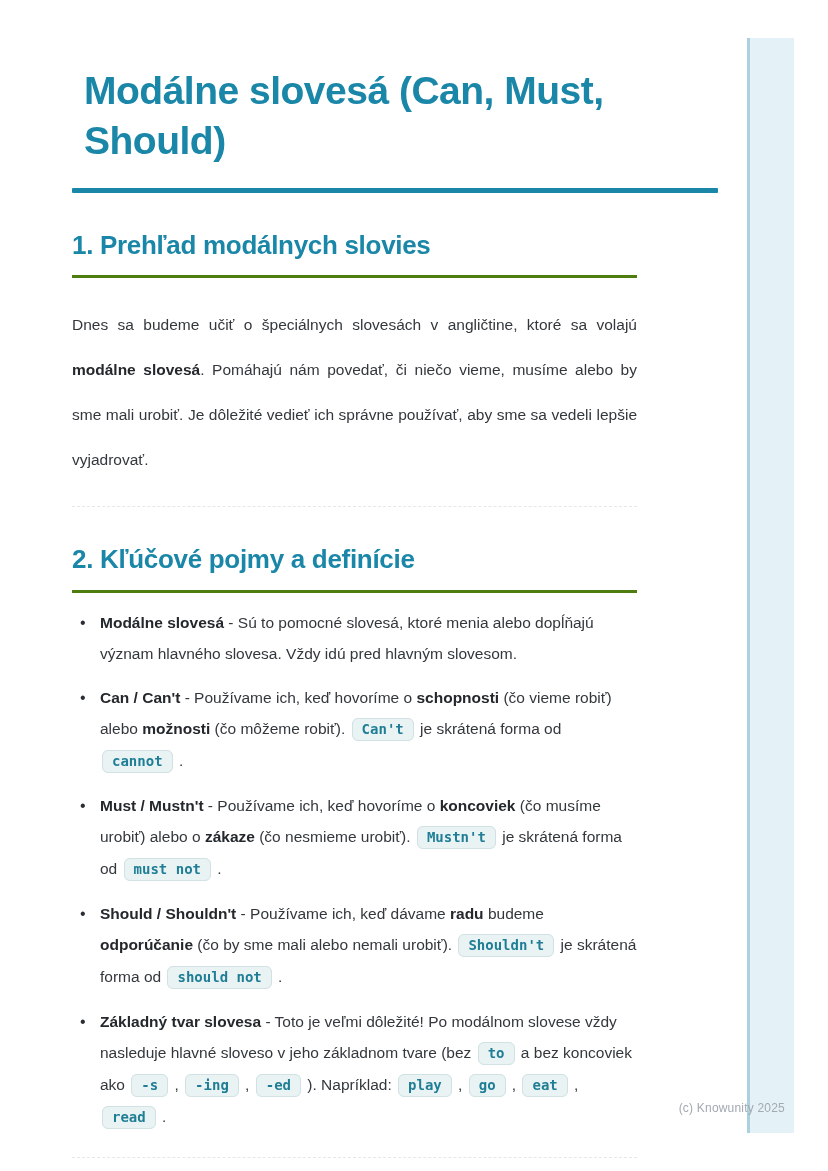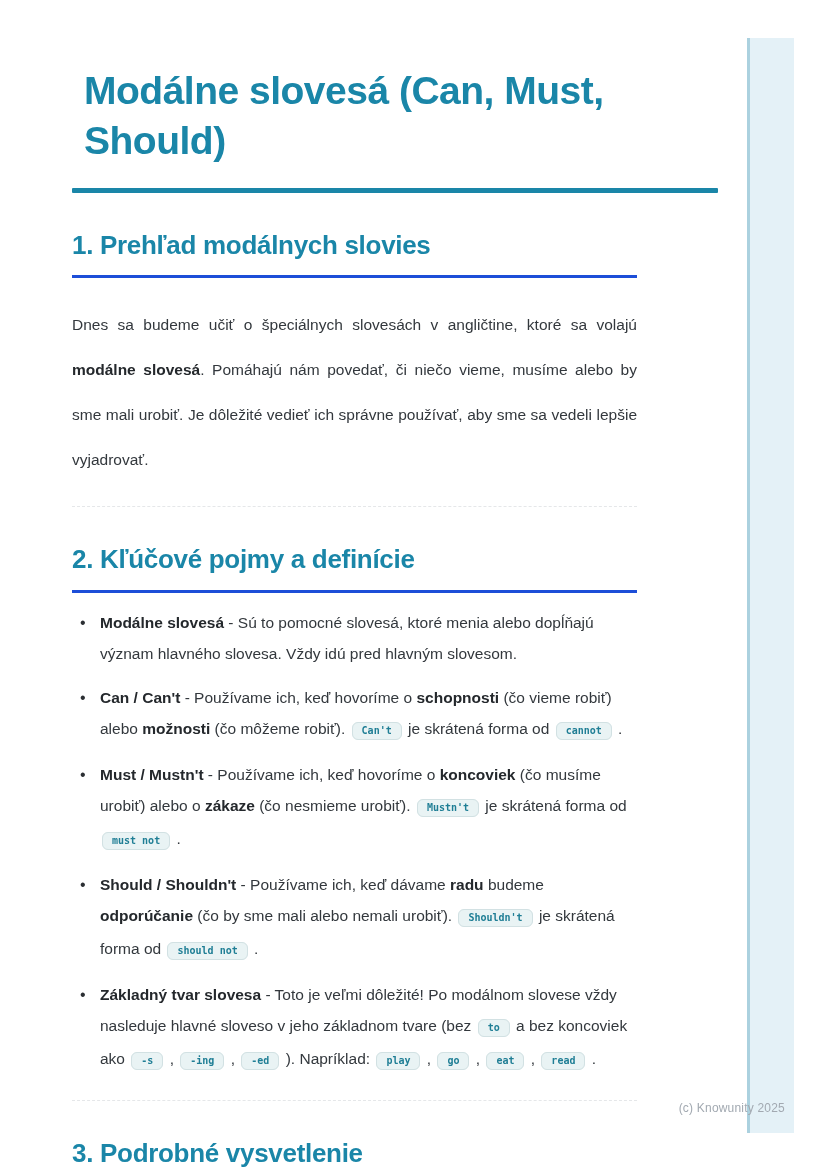--- a/index.html
+++ b/index.html
@@ -49,21 +49,21 @@
     border-radius: 1px;
   }
   h2.section-heading {
     margin: 36px 0 14px 0;
     font-size: 26px;
     line-height: 1.25;
     font-weight: bold;
     color: #1a86a8;
     letter-spacing: -0.3px;
     padding-bottom: 14px;
-    border-bottom: 3px solid #1d4ed8;
+    border-bottom: 3px solid #4d7c0f;
   }
   p.para {
     margin: 24px 0 0 0;
     font-size: 15.5px;
     line-height: 45px;
     color: #33383d;
     text-align: justify;
   }
   ul.bullets {
     margin: 9px 0 0 0;
@@ -83,21 +83,21 @@
     content: "\2022";
     position: absolute;
     left: 0;
     top: 0;
     color: #2b2f33;
     font-size: 16px;
   }
   .b { font-weight: bold; color: #24282c; }
   code.chip {
     font-family: "DejaVu Sans Mono", "Liberation Mono", monospace;
-    font-size: 10px;
+    font-size: 14px;
     font-weight: bold;
     color: #1f7e95;
     background: #e9f3f4;
     border: 1px solid #d2e1e3;
     border-radius: 6px;
     padding: 2px 9px 3px 9px;
     margin: 0 2px;
     white-space: nowrap;
   }
   hr.divider {

